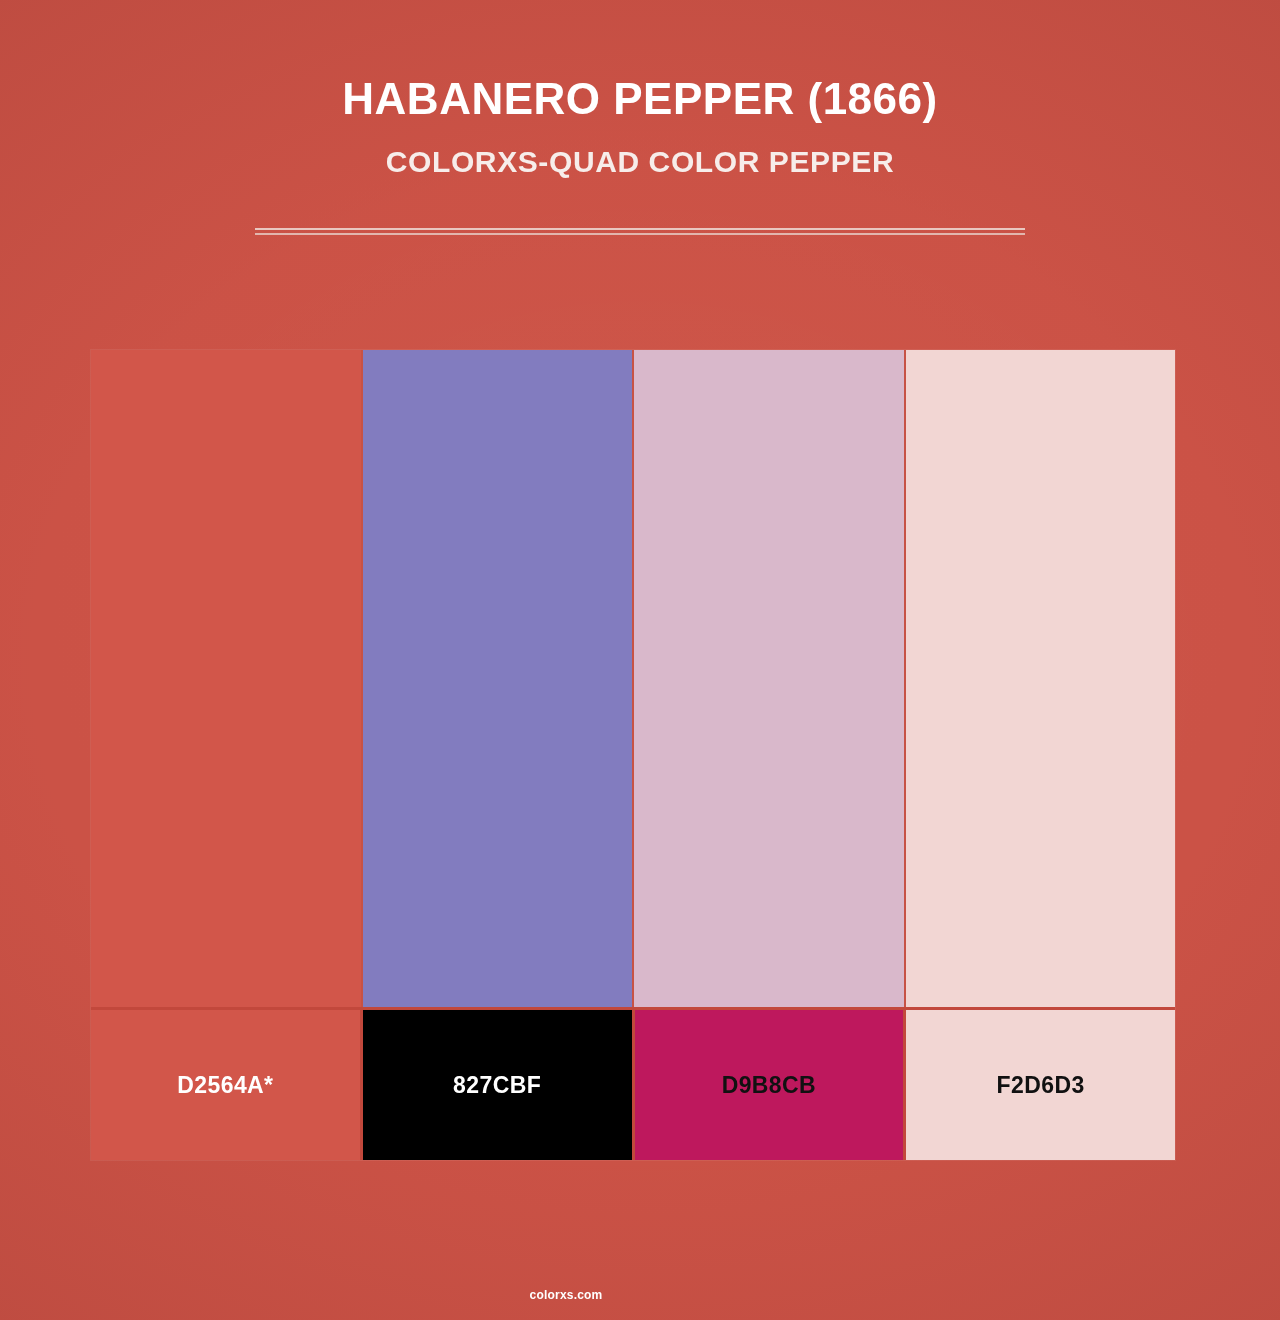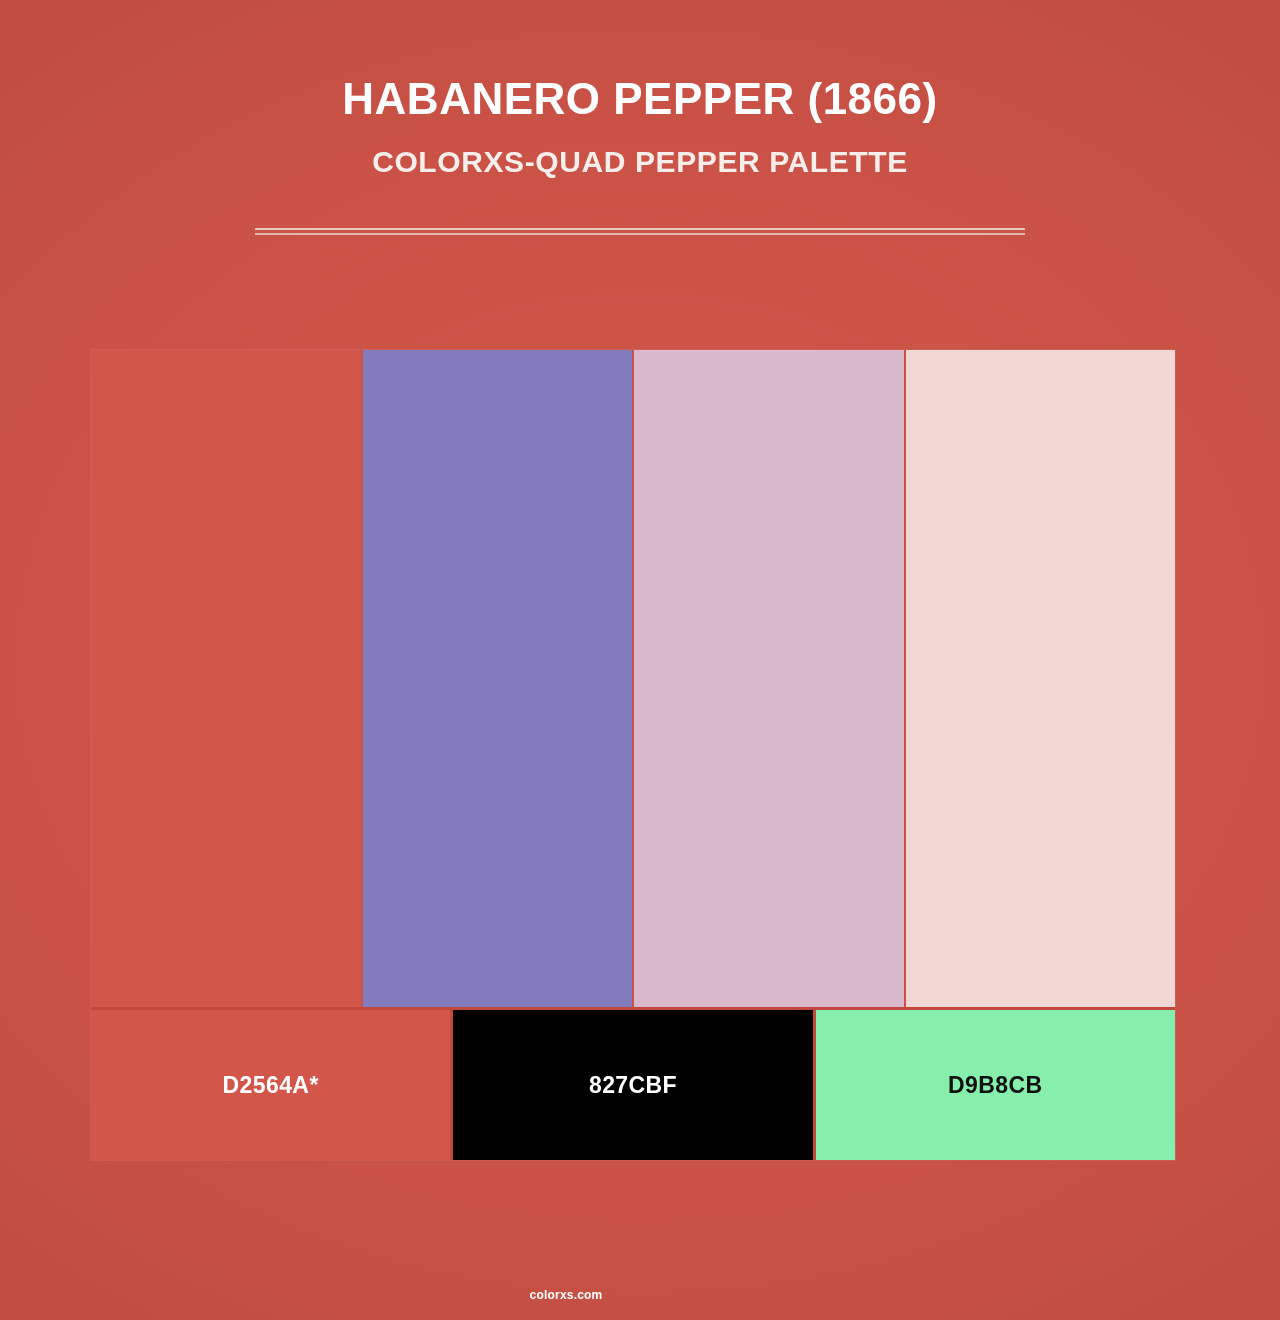--- a/index.html
+++ b/index.html
@@ -154,21 +154,21 @@
     color: #FFFFFF;
   }
 </style>
 </head>
 <body style="background: rgb(203, 82, 70);">
 
 <div class="bg-vignette"></div>
 
 <div class="header">
   <h1 class="page-title">HABANERO PEPPER (1866)</h1>
-  <h2 class="page-subtitle">COLORXS-QUAD PEPPER PALETTE</h2>
+  <h2 class="page-subtitle">COLORXS-QUAD COLOR PEPPER</h2>
 </div>
 
 <div class="divider">
   <div class="rule-a" style="background: rgb(233, 199, 192);"></div>
   <div class="rule-b"></div>
 </div>
 
 <div class="palette">
 
   <div class="swatch-row">
@@ -180,22 +180,25 @@
 
   <div class="separator-line" style="background: rgb(194, 72, 60);"></div>
 
   <div class="label-row">
     <div class="label-cell" style="background: rgb(210, 86, 74);">
       <span class="label-text" style="color: rgb(255, 255, 255);">D2564A*</span>
     </div>
     <div class="label-cell" style="background: #000000;">
       <span class="label-text" style="color: rgb(255, 255, 255);">827CBF</span>
     </div>
-    <div class="label-cell" style="background: #86efac;">
+    <div class="label-cell" style="background: #be185d;">
       <span class="label-text" style="color: rgb(17, 17, 17);">D9B8CB</span>
+    </div>
+    <div class="label-cell" style="background: rgb(242, 214, 211);">
+      <span class="label-text" style="color: rgb(17, 17, 17);">F2D6D3</span>
     </div>
   </div>
 
 </div>
 
 <div class="footer">
   <span class="footer-text">colorxs.com</span>
 </div>
 
 </body></html>

